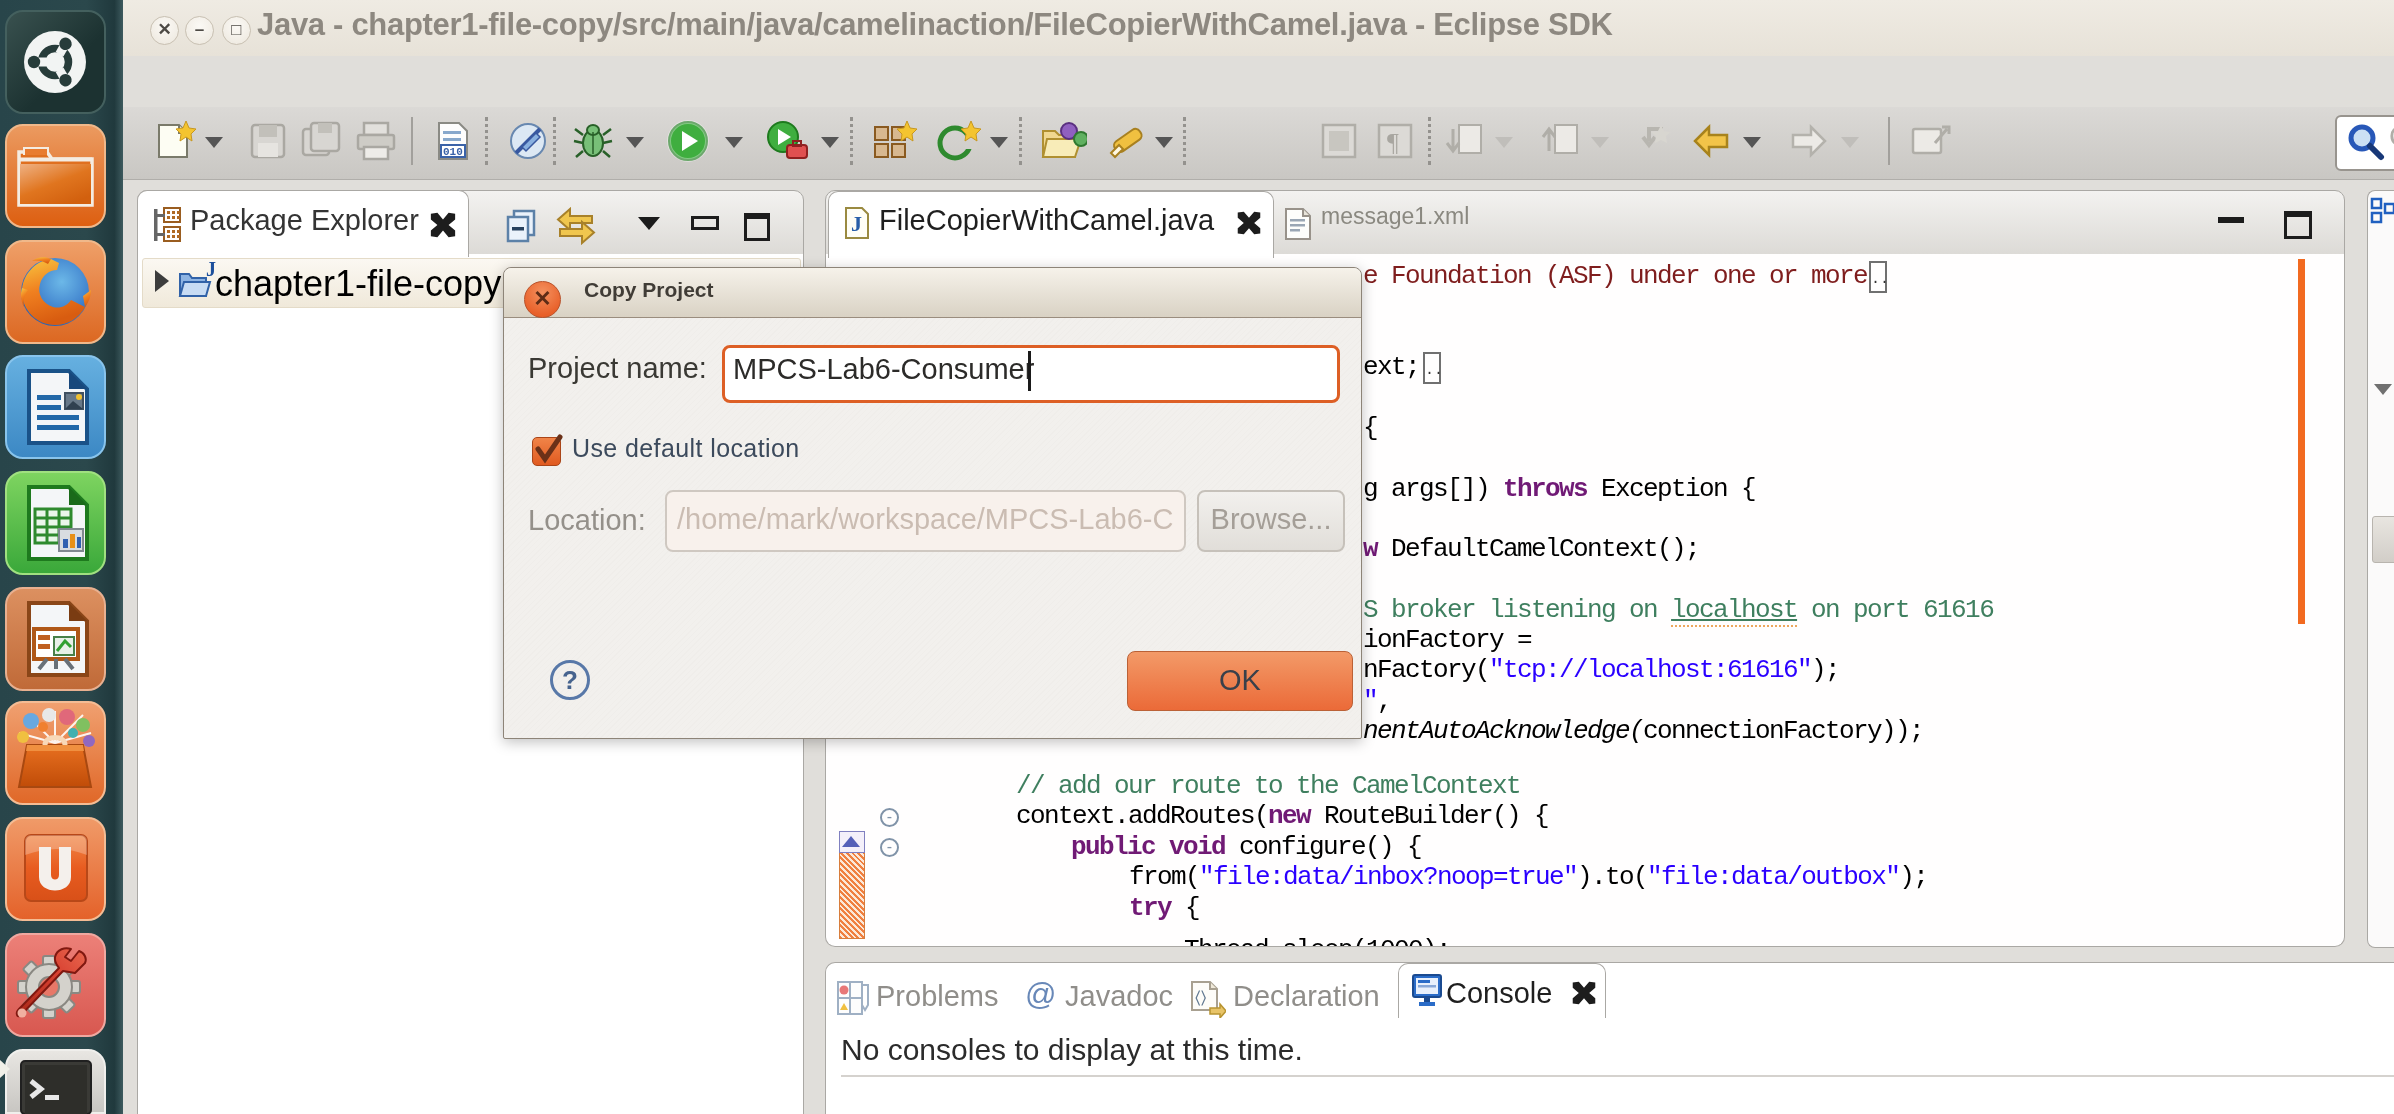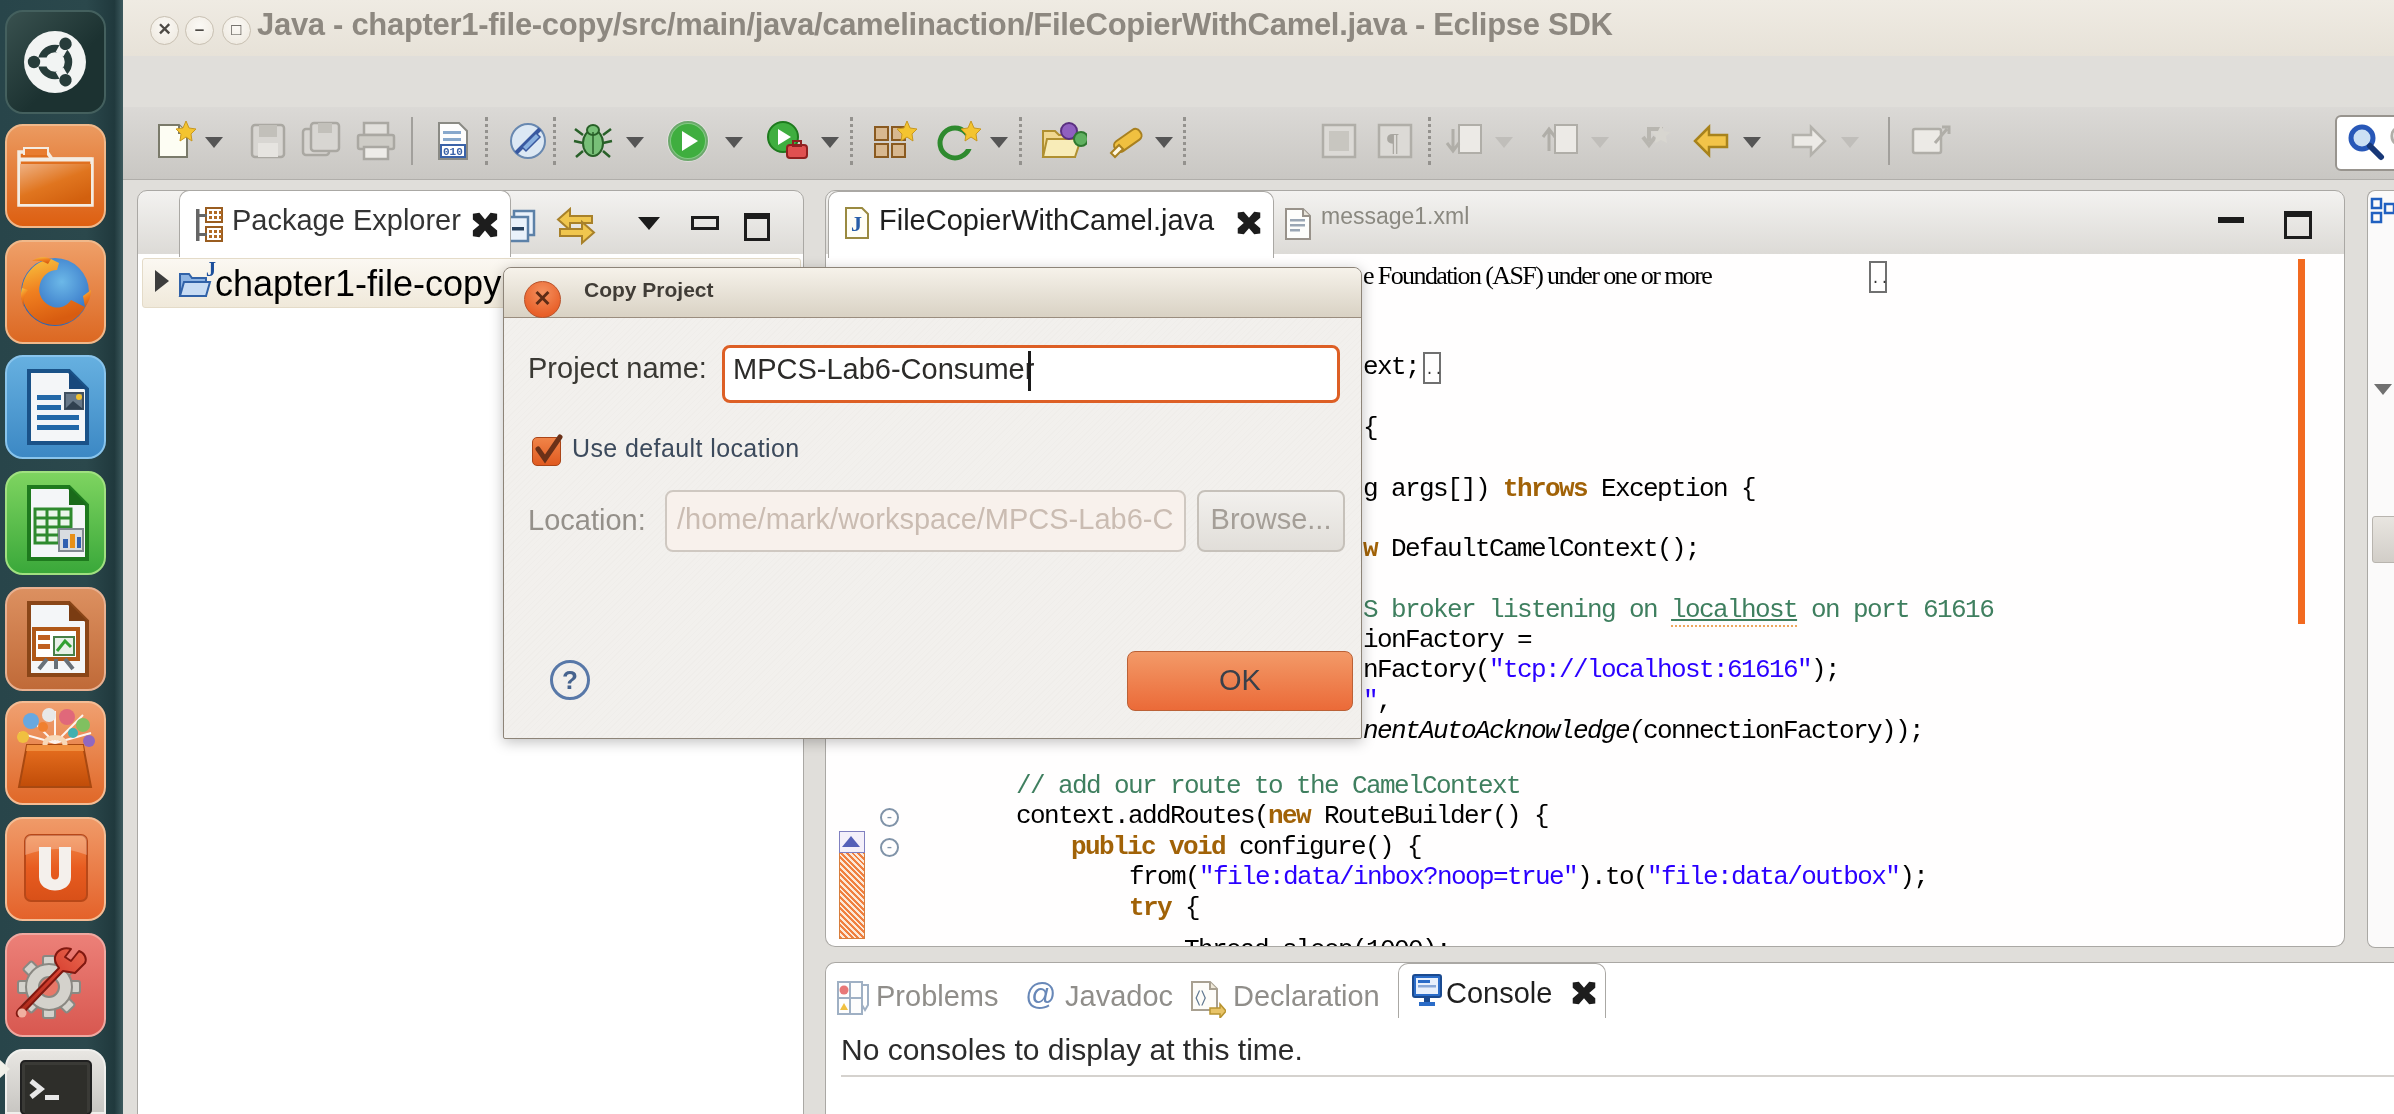--- a/index.html
+++ b/index.html
@@ -16,44 +16,44 @@
     background:radial-gradient(circle at 50% 35%,#fbf9f5,#ece7dd);border:1px solid #c8c0b2;
     color:#4d4a45;text-align:center;line-height:25px;font-size:17px;font-weight:bold;}
   #title-text{position:absolute;left:134px;top:7px;font-size:31px;font-weight:bold;color:#8d8880;letter-spacing:-0.3px;}
   #menubar{left:123px;top:56px;width:2271px;height:50px;background:#e9e4da;border-bottom:1px solid #f8f6f2;}
   .menu{position:absolute;top:7px;font-size:29px;color:#2f2e2b;}
   #toolbar{left:123px;top:107px;width:2271px;height:72px;
     background:linear-gradient(#dbd9d6,#c9c7c3);border-bottom:1px solid #b0aeaa;}
   .dashsep{top:10px;width:0;height:48px;border-left:3px dotted #94928e;}
   
   #pkg-tab{left:137px;top:190px;width:330px;height:66px;background:#fff;
-    border:1px solid #aaa8a4;border-bottom:none;border-radius:10px 10px 0 0;z-index:3;margin-left:42px;}
+    border:1px solid #aaa8a4;border-bottom:none;border-radius:10px 10px 0 0;z-index:3;}
   #pkg-tabbar{left:137px;top:190px;width:665px;height:64px;
     background:linear-gradient(#f3f2f0,#dcdad6);border:1px solid #aaa8a4;border-radius:10px 10px 0 0;}
   #pkg-body{left:137px;top:254px;width:665px;height:860px;background:#fff;
     border:1px solid #aaa8a4;border-top:none;}
   
   #ed-tabbar{left:825px;top:190px;width:1518px;height:64px;
     background:linear-gradient(#f3f2f0,#dcdad6);border:1px solid #aaa8a4;border-radius:10px 10px 0 0;}
   #ed-tab1{left:828px;top:191px;width:444px;height:66px;background:#fff;
     border:1px solid #aaa8a4;border-bottom:none;border-radius:10px 10px 0 0;z-index:3;}
   #ed-body{left:825px;top:254px;width:1518px;height:692px;background:#fffefe;
     border:1px solid #aaa8a4;border-top:none;border-radius:0 0 10px 10px;overflow:hidden;z-index:1;}
   
   #rstrip{left:2367px;top:190px;width:27px;height:756px;background:#fbfafa;
     border:1px solid #aaa8a4;border-right:none;border-radius:8px 0 0 8px;}
   
   #bot-panel{left:825px;top:962px;width:1569px;height:152px;background:#fff;
     border:1px solid #aaa8a4;border-right:none;border-radius:10px 0 0 0;}
   .code{position:absolute;font-family:"Liberation Mono",monospace;font-size:26px;
     letter-spacing:-1.6px;white-space:pre;height:32px;line-height:32px;color:#000;}
-  .kw{color:#a16207;font-weight:bold;}
+  .kw{color:#701a75;font-weight:bold;}
   .str{color:#2a00ff;}
   .cmt{color:#3f7f5f;}
-  .jdoc{color:#000000;font-family:Liberation Serif, serif;}
+  .jdoc{color:#7f1d1d;}
   .foldbox{position:absolute;width:14px;height:28px;border:2px solid #707070;color:#333;
     font-size:15px;line-height:34px;text-align:center;letter-spacing:0;font-family:"Liberation Mono",monospace;}
   
   #dialog{left:503px;top:267px;width:857px;height:470px;background:#f2f0ed;background-image:repeating-linear-gradient(135deg,rgba(140,125,110,0.025) 0 1px,transparent 1px 4px);
     border:1px solid #8d8478;border-radius:8px 8px 2px 2px;box-shadow:0 3px 14px rgba(0,0,0,0.25);z-index:10;}
 </style>
 </head>
 <body>
 <div id="stage">
 

